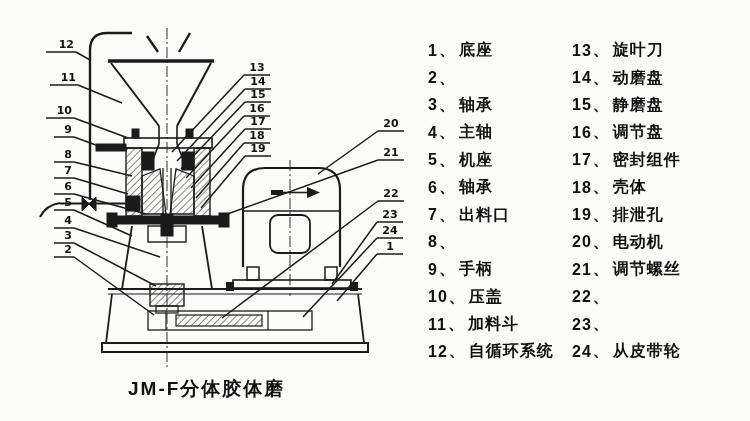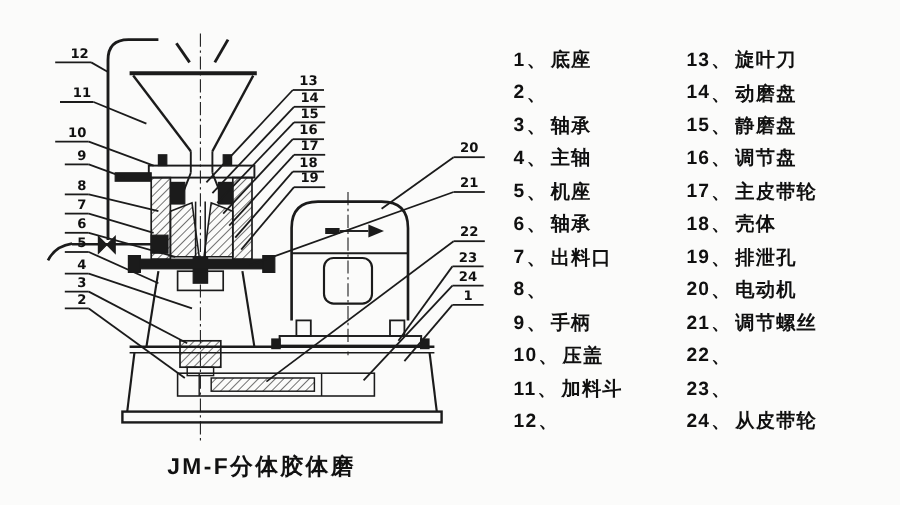--- a/index.html
+++ b/index.html
@@ -6,21 +6,21 @@
   body{
     width:750px;height:421px;position:relative;overflow:hidden;
     background:#fbfbfa;
     font-family:"Liberation Sans","DejaVu Sans",sans-serif;
     color:#151515;
   }
   .stage{position:absolute;left:0;top:0;width:750px;height:392px;}
   svg{position:absolute;left:0;top:0;}
   .caption{
     position:absolute;left:128px;top:376px;width:180px;
-    text-align:center;font-size:19px;font-weight:700;letter-spacing:2px;
+    font-size:19px;font-weight:700;letter-spacing:2px;
     color:#111;
   }
   .parts-col{position:absolute;top:37px;}
   .col-a{left:428px;}
   .col-b{left:572px;}
   .part-row{
     height:27.4px;display:flex;align-items:center;
     font-size:16px;font-weight:700;color:#101010;
     white-space:nowrap;letter-spacing:1px;
   }
@@ -263,20 +263,21 @@
         <span class="nm">压盖</span>
       </div>
     <div class="part-row">
         <span class="num">11</span>
         <span class="sep">、</span>
         <span class="nm">加料斗</span>
       </div>
     <div class="part-row">
         <span class="num">12</span>
         <span class="sep">、</span>
+        <span class="nm">自循环系统</span>
       </div>
   </div>
 
   <div class="parts-col col-b">
     <div class="part-row">
         <span class="num">13</span>
         <span class="sep">、</span>
         <span class="nm">旋叶刀</span>
       </div>
     <div class="part-row">
@@ -290,21 +291,21 @@
         <span class="nm">静磨盘</span>
       </div>
     <div class="part-row">
         <span class="num">16</span>
         <span class="sep">、</span>
         <span class="nm">调节盘</span>
       </div>
     <div class="part-row">
         <span class="num">17</span>
         <span class="sep">、</span>
-        <span class="nm">主皮带轮</span>
+        <span class="nm">密封组件</span>
       </div>
     <div class="part-row">
         <span class="num">18</span>
         <span class="sep">、</span>
         <span class="nm">壳体</span>
       </div>
     <div class="part-row">
         <span class="num">19</span>
         <span class="sep">、</span>
         <span class="nm">排泄孔</span>

